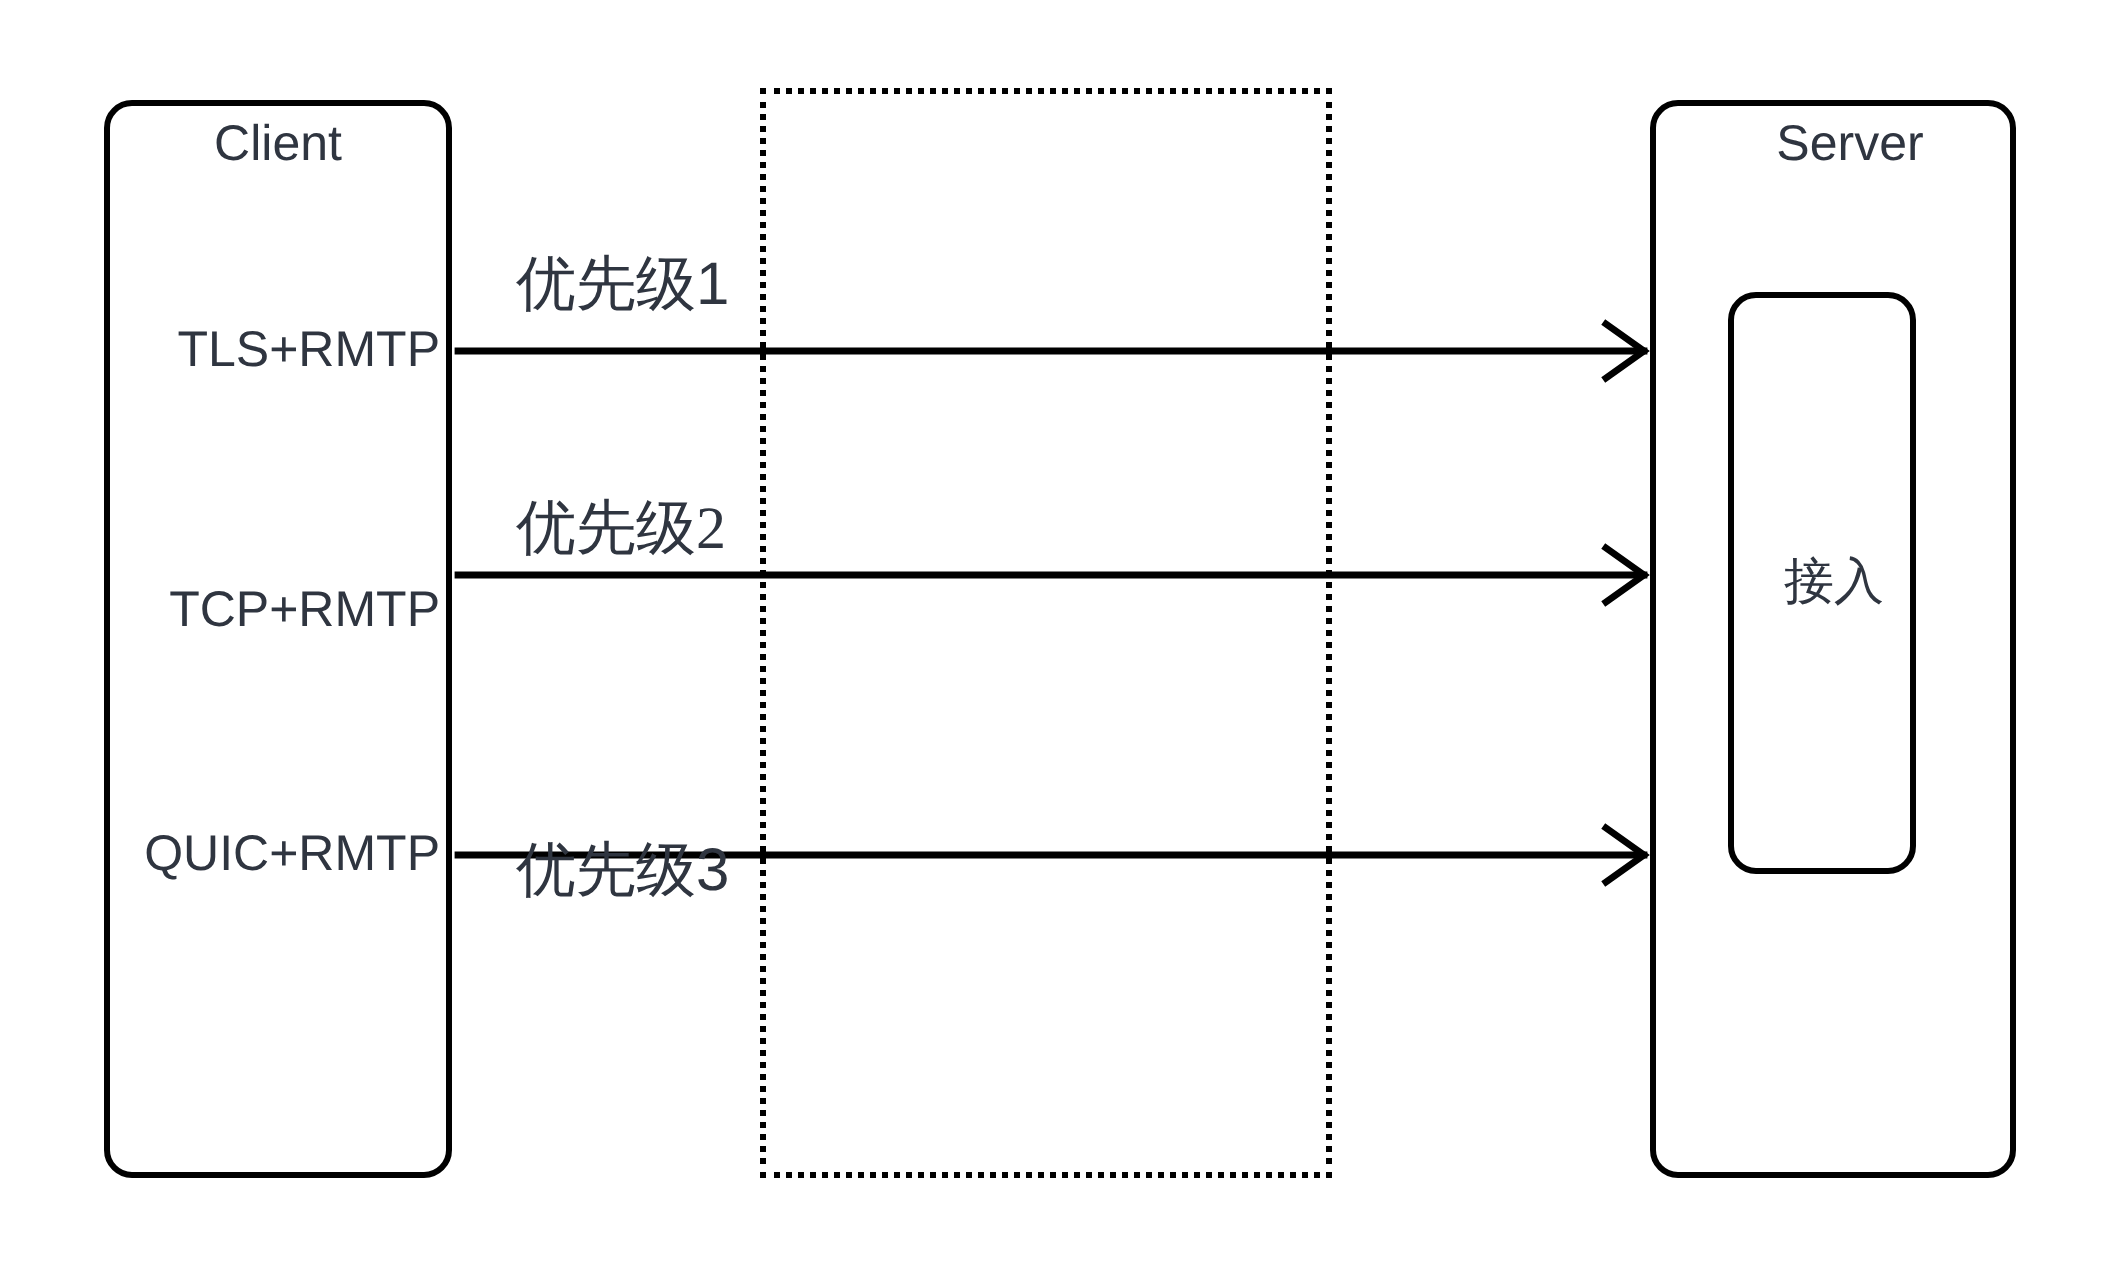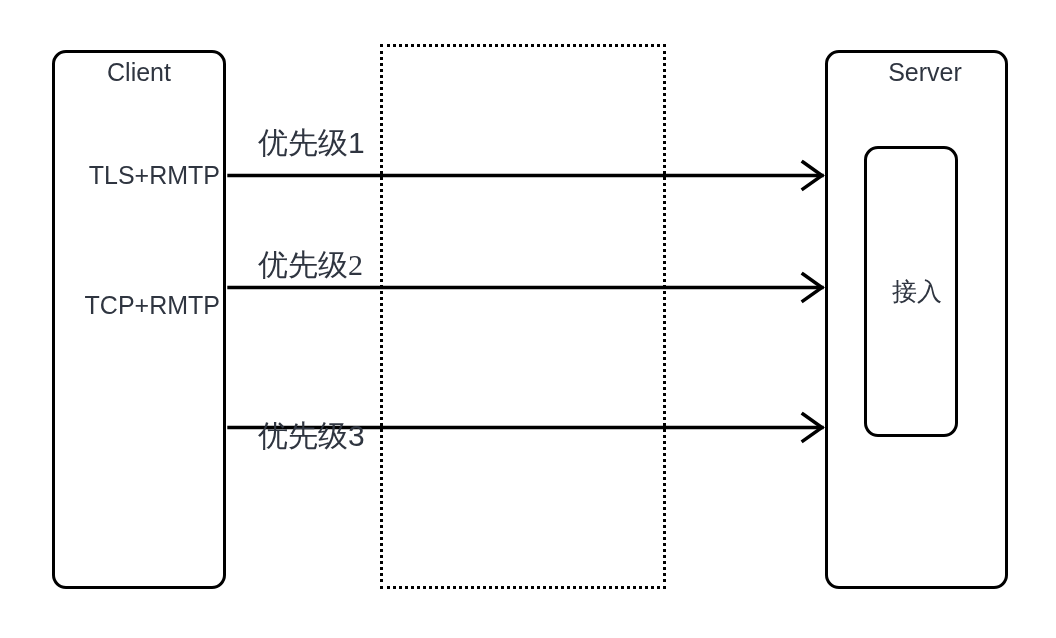--- a/index.html
+++ b/index.html
@@ -73,20 +73,21 @@
 </style>
 </head>
 <body>
 
 <div id="canvas">
 
   <div class="node-box" style="left:52px; top:50px; width:174px; height:539px;"></div>
   <div class="txt node-title" style="left:52px; top:60px; width:174px;">Client</div>
   <div class="txt node-sub" style="left:46px; top:163px; width:174px;">TLS+RMTP</div>
   <div class="txt node-sub" style="left:46px; top:275px; width:174px;margin-top:18px;">TCP+RMTP</div>
+  <div class="txt node-sub" style="left:40px; top:415px; width:180px;">QUIC+RMTP</div>
 
   <div class="dotted-box" style="left:380px; top:44px; width:286px; height:545px;"></div>
 
   <div class="node-box" style="left:825px; top:50px; width:183px; height:539px;"></div>
   <div class="txt node-title" style="left:825px; top:60px; width:200px;">Server</div>
   <div class="inner-box" style="left:864px; top:146px; width:94px; height:291px;"></div>
   <div class="txt inner-label" style="left:864px; top:279px; width:106px;">接入</div>
 
   <svg class="layer" viewBox="0 0 1056 638" xmlns="http://www.w3.org/2000/svg">
     <g stroke="#000000" stroke-width="3.4" fill="none" stroke-linecap="square" stroke-linejoin="miter">

